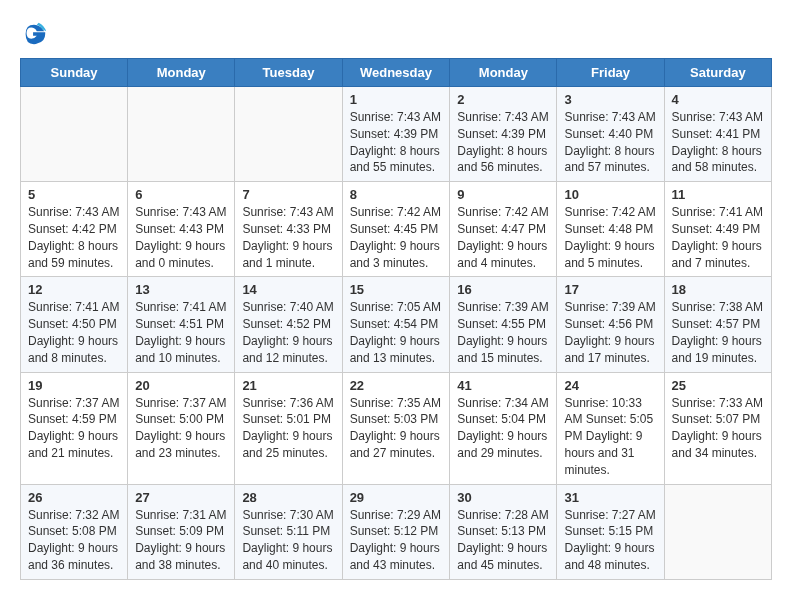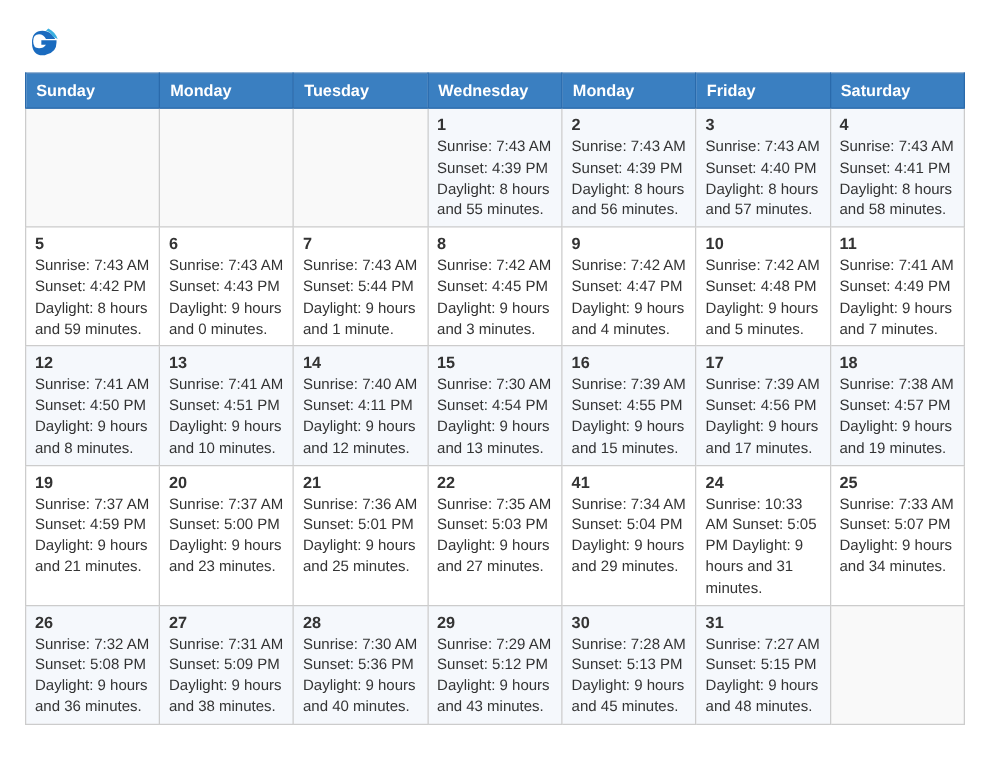--- a/index.html
+++ b/index.html
@@ -54,21 +54,21 @@
       font-weight: bold;
     }
     .calendar {
       width: 100%;
       border-collapse: collapse;
       border: 1px solid #ccc;
     }
     .calendar th {
       background-color: #3a7fc1;
       color: #fff;
-      text-align: left;
+      text-align: center;
       padding: 6px 8px;
       font-size: 13px;
       border: 1px solid #2a6aab;
     }
     .calendar td {
       vertical-align: top;
       padding: 5px 7px;
       border: 1px solid #ccc;
       font-size: 11px;
       color: #333;
@@ -168,21 +168,21 @@
         </td>
         <td>
           <span class="day-number">6</span>
           <div class="day-info">Sunrise: 7:43 AM
 Sunset: 4:43 PM
 Daylight: 9 hours and 0 minutes.</div>
         </td>
         <td>
           <span class="day-number">7</span>
           <div class="day-info">Sunrise: 7:43 AM
-Sunset: 5:44 PM
+Sunset: 4:33 PM
 Daylight: 9 hours and 1 minute.</div>
         </td>
         <td>
           <span class="day-number">8</span>
           <div class="day-info">Sunrise: 7:42 AM
 Sunset: 4:45 PM
 Daylight: 9 hours and 3 minutes.</div>
         </td>
         <td>
           <span class="day-number">9</span>
@@ -212,26 +212,26 @@
         </td>
         <td>
           <span class="day-number">13</span>
           <div class="day-info">Sunrise: 7:41 AM
 Sunset: 4:51 PM
 Daylight: 9 hours and 10 minutes.</div>
         </td>
         <td>
           <span class="day-number">14</span>
           <div class="day-info">Sunrise: 7:40 AM
-Sunset: 4:11 PM
+Sunset: 4:52 PM
 Daylight: 9 hours and 12 minutes.</div>
         </td>
         <td>
           <span class="day-number">15</span>
-          <div class="day-info">Sunrise: 7:30 AM
+          <div class="day-info">Sunrise: 7:05 AM
 Sunset: 4:54 PM
 Daylight: 9 hours and 13 minutes.</div>
         </td>
         <td>
           <span class="day-number">16</span>
           <div class="day-info">Sunrise: 7:39 AM
 Sunset: 4:55 PM
 Daylight: 9 hours and 15 minutes.</div>
         </td>
         <td>
@@ -300,21 +300,21 @@
         </td>
         <td>
           <span class="day-number">27</span>
           <div class="day-info">Sunrise: 7:31 AM
 Sunset: 5:09 PM
 Daylight: 9 hours and 38 minutes.</div>
         </td>
         <td>
           <span class="day-number">28</span>
           <div class="day-info">Sunrise: 7:30 AM
-Sunset: 5:36 PM
+Sunset: 5:11 PM
 Daylight: 9 hours and 40 minutes.</div>
         </td>
         <td>
           <span class="day-number">29</span>
           <div class="day-info">Sunrise: 7:29 AM
 Sunset: 5:12 PM
 Daylight: 9 hours and 43 minutes.</div>
         </td>
         <td>
           <span class="day-number">30</span>

